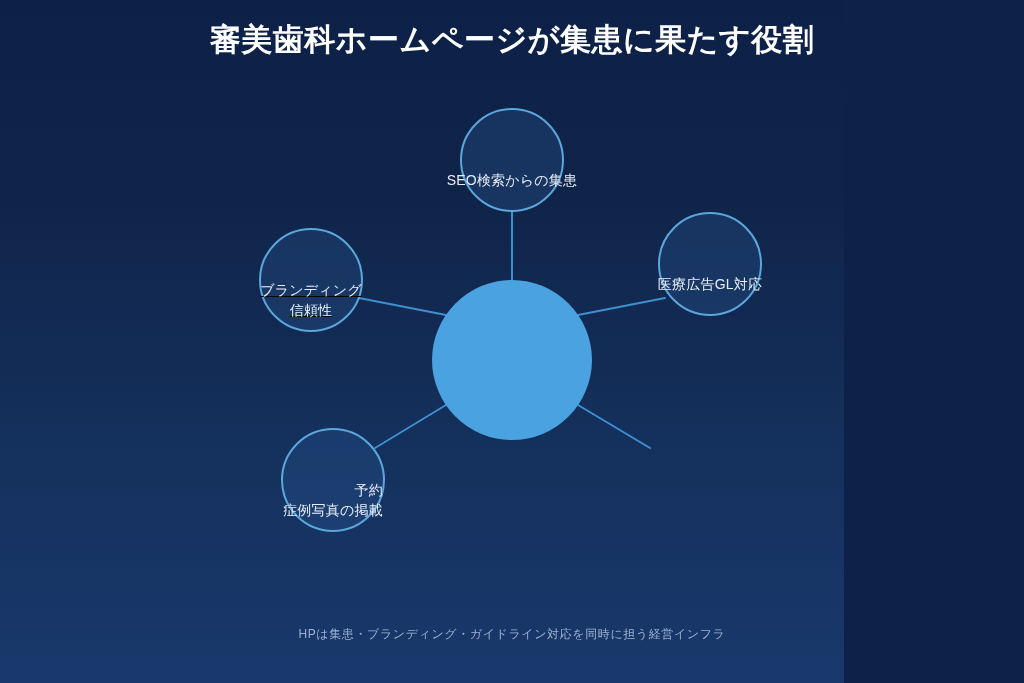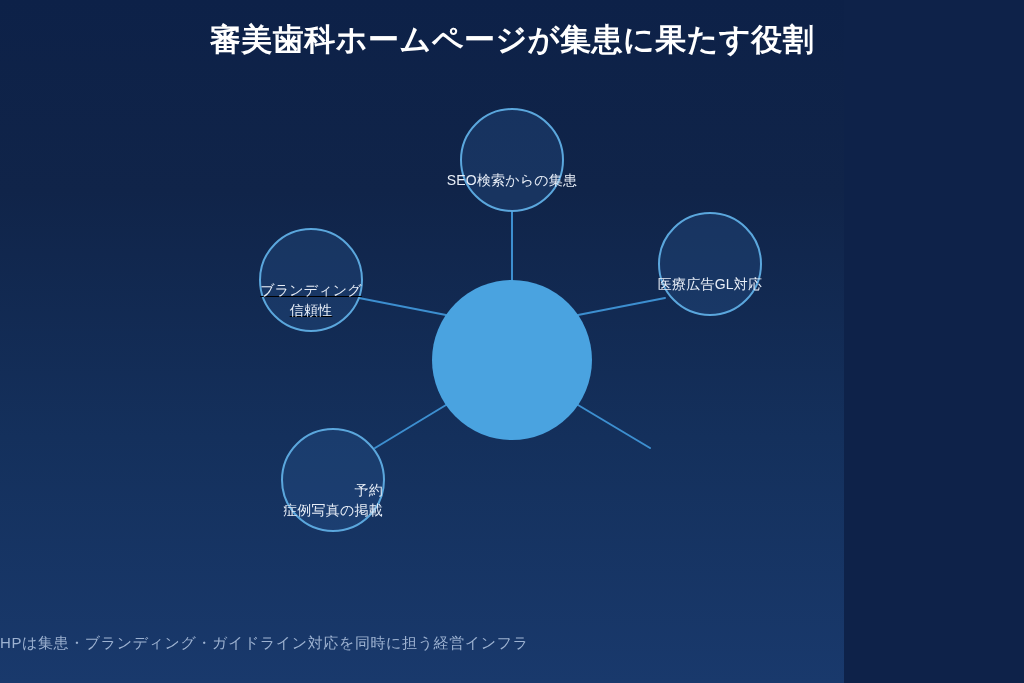--- a/index.html
+++ b/index.html
@@ -117,26 +117,25 @@
     z-index: 3;
     pointer-events: none;
   }
 
   
   .footer {
     position: absolute;
     left: 0;
     top: 626px;
     width: 1024px;
-    text-align: left;
-    font-size: 15px;
+    text-align: center;
+    font-size: 12px;
     color: #9db2d1;
     letter-spacing: 0.6px;
     white-space: nowrap;
-    margin-top: 8px;
   }
 </style>
 </head>
 <body>
 
 <div id="slide">
 
   <div class="header">
     <h1 class="title">審美歯科ホームページが集患に果たす役割</h1>
   </div>

